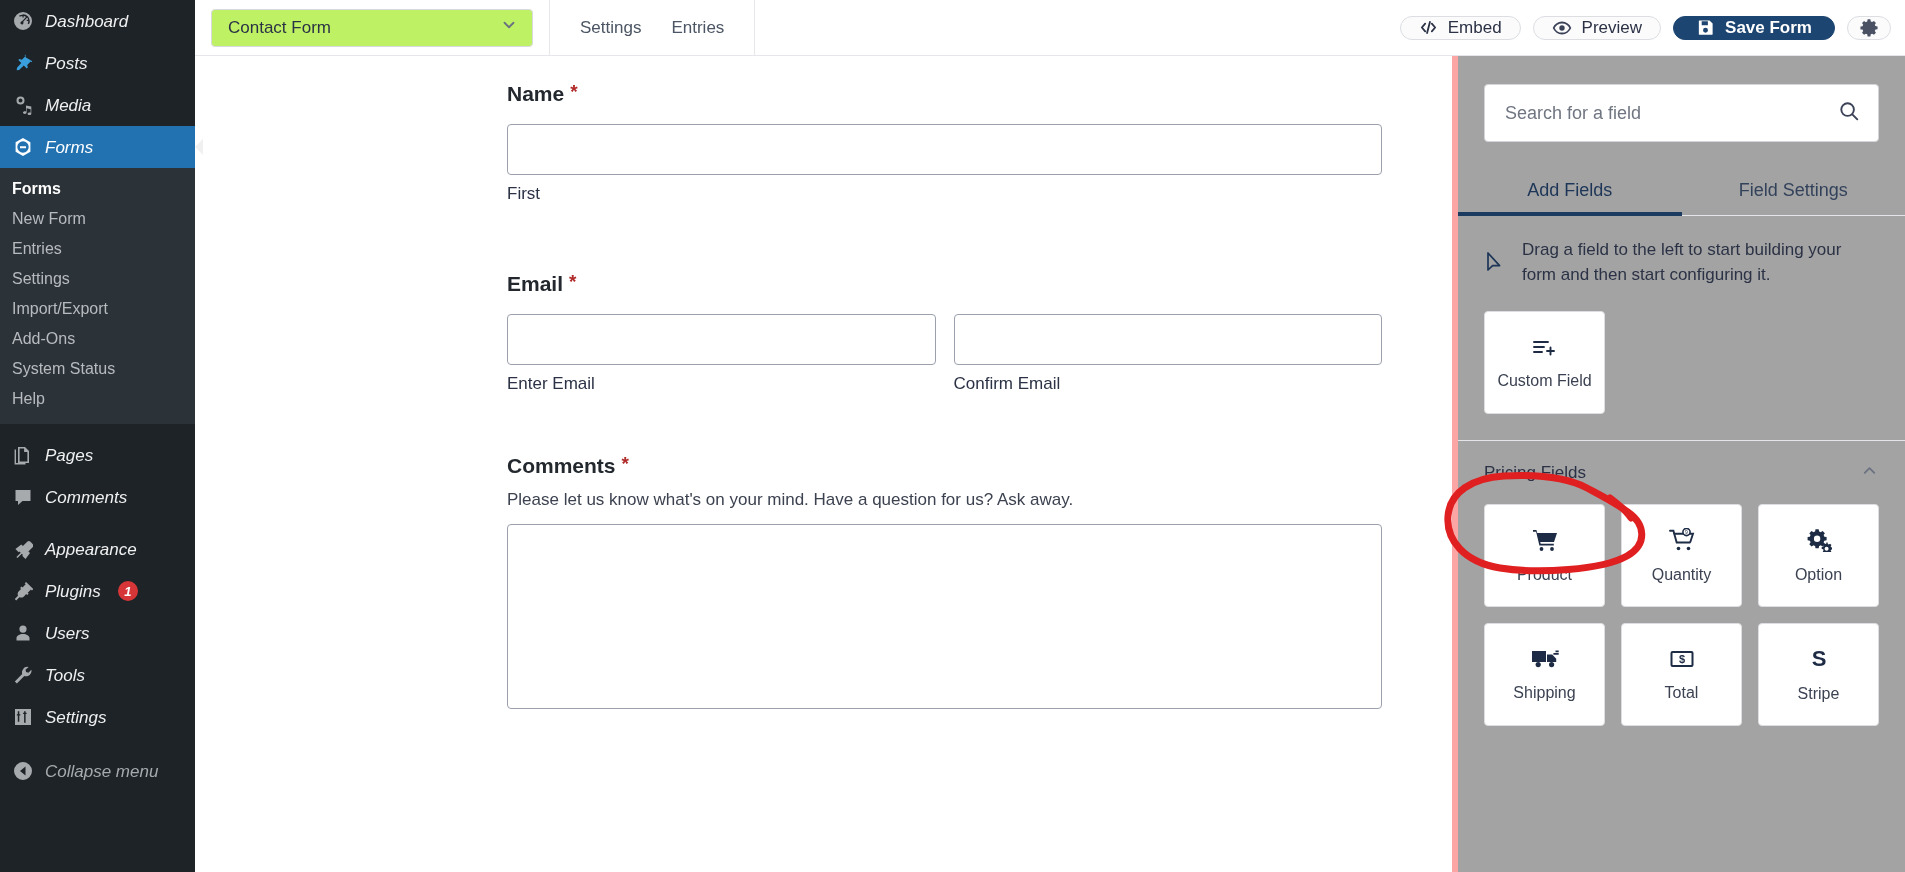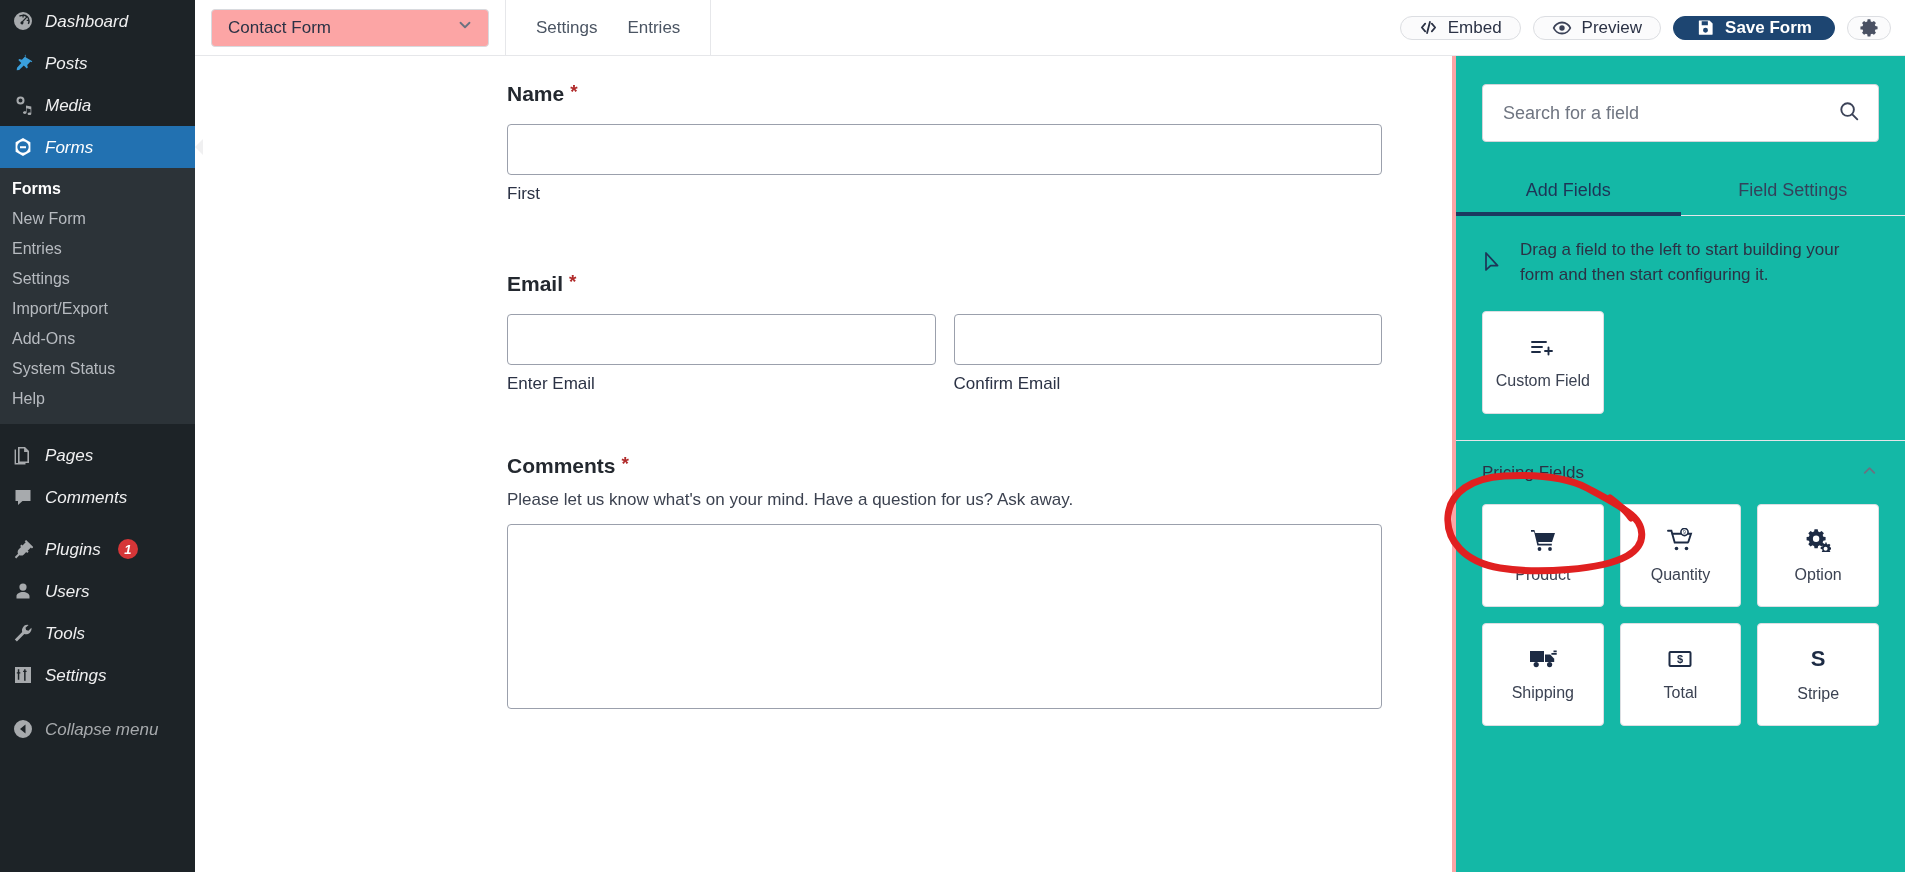--- a/index.html
+++ b/index.html
@@ -62,22 +62,22 @@
   }
   .topbar {
     height: 56px; flex: 0 0 56px; display: flex; align-items: stretch;
     border-bottom: 1px solid #e6e7ea; background: #fff;
   }
   .tb-left {
     display: flex; align-items: center; padding: 0 16px;
     border-right: 1px solid #e6e7ea;
   }
   .form-select {
-    width: 278px; height: 38px; border: 1px solid #d8dade;
-    border-radius: 4px; background: #fca5a5; display: flex;
+    width: 322px; height: 38px; border: 1px solid #d8dade;
+    border-radius: 4px; background: #bef264; display: flex;
     align-items: center; justify-content: space-between;
     padding: 0 14px 0 16px; color: #2b3245; font-size: 17px;
   }
   .chev { display: block; color: #6b7280; }
   .tb-tabs {
     display: flex; align-items: center; gap: 26px; padding: 0 28px;
     border-right: 1px solid #e6e7ea;
   }
   .tb-tab {
     font-size: 17px; color: #4b5563; text-decoration: none;
@@ -123,22 +123,22 @@
   .sub-label { font-size: 17px; color: #2b3245; margin-top: 9px; }
   .gap-lg { height: 68px; }
   .gap-md { height: 60px; }
   .txtarea {
     width: 100%; height: 185px; border: 1px solid #9ba0ac;
     border-radius: 4px; background: #fff;
   }
 
   
   .rpanel {
-    width: 453px; flex: 0 0 453px; border-left: 4px solid #fca5a5;
-    background: #14b8a6; height: 100%; position: relative; overflow: hidden;
+    width: 453px; flex: 0 0 453px; border-left: 6px solid #fca5a5;
+    background: #a3a3a3; height: 100%; position: relative; overflow: hidden;
   }
   .search-wrap { padding: 28px 26px 0 26px; }
   .search-box {
     height: 58px; border: 1px solid #d3d5da; border-radius: 4px;
     display: flex; align-items: center; padding: 0 18px 0 20px;
     background: #fff;
   }
   .search-box input {
     flex: 1 1 auto; border: 0; outline: none; font-size: 18px;
     color: #2b3245; background: transparent;
@@ -258,20 +258,28 @@
       <span class="wp-ico">
         <svg viewBox="0 0 20 20" fill="currentColor">
             <path d="M2.5 3h15v11h-8l-4.5 4v-4h-2.5V3z"></path>
           </svg>
       </span>
       <span>Comments</span>
     </div>
 
     <div class="wp-sep"></div>
 
+    <div class="wp-item">
+      <span class="wp-ico">
+        <svg viewBox="0 0 20 20" fill="currentColor">
+            <path d="M17.2 2.6c-.8-.8-2-.8-2.7 0L9.9 7.1 8.3 5.5 2.4 10l3.3 3.3.8-.8 1.2 1.2-4.3 4.3L4.5 19l4.3-4.3 1.2 1.2-.8.8L12.5 20l4.5-5.9-1.6-1.6 4.5-4.5c.7-.8.7-2 0-2.7l-2.7-2.7z"></path>
+          </svg>
+      </span>
+      <span>Appearance</span>
+    </div>
 
     <div class="wp-item">
       <span class="wp-ico">
         <svg viewBox="0 0 20 20" fill="currentColor">
             <path d="M13.1.9l-1.4 1.4 1 1-3.2 3.2-1-1-1.4 1.5 1 1-2.3 2.3c-1.2 1.2-1.5 3-.8 4.5l-3.2 3.2 1.4 1.4 3.2-3.2c1.5.7 3.3.4 4.5-.8l2.3-2.3 1 1 1.5-1.4-1-1 3.2-3.2 1 1 1.4-1.4L13.1.9z"></path>
           </svg>
       </span>
       <span>Plugins</span>
       <span class="wp-badge">1</span>
     </div>

